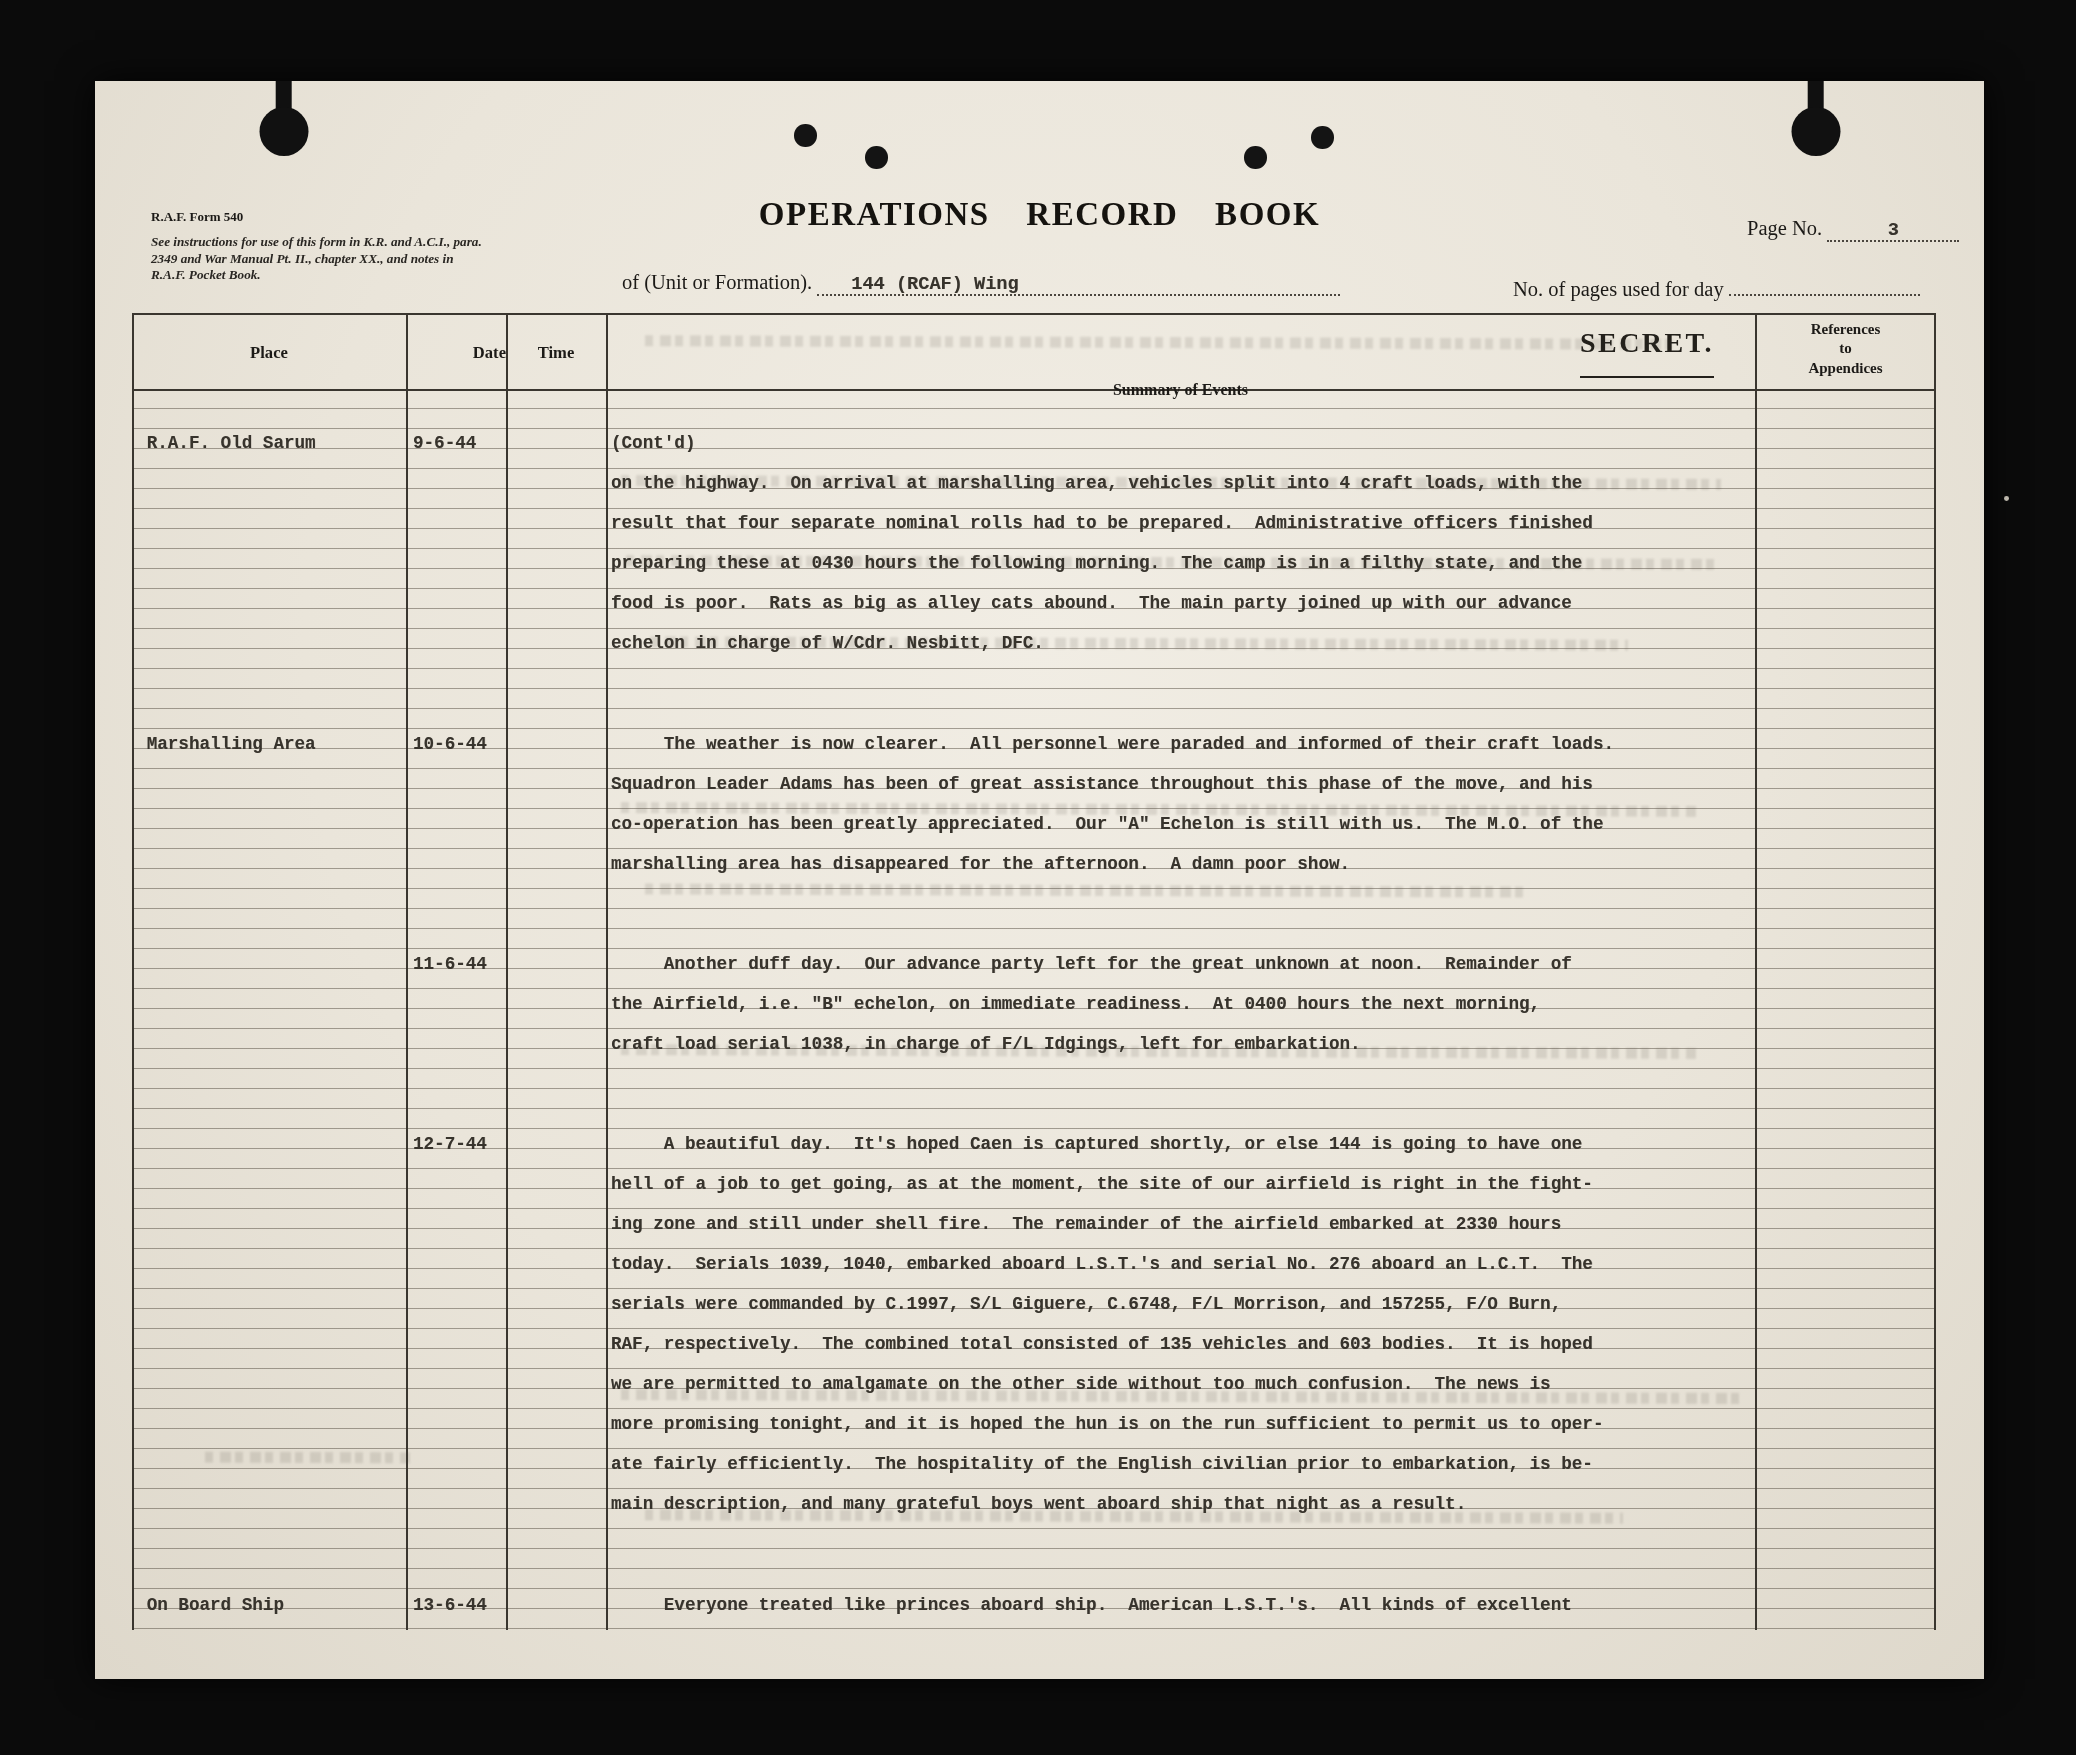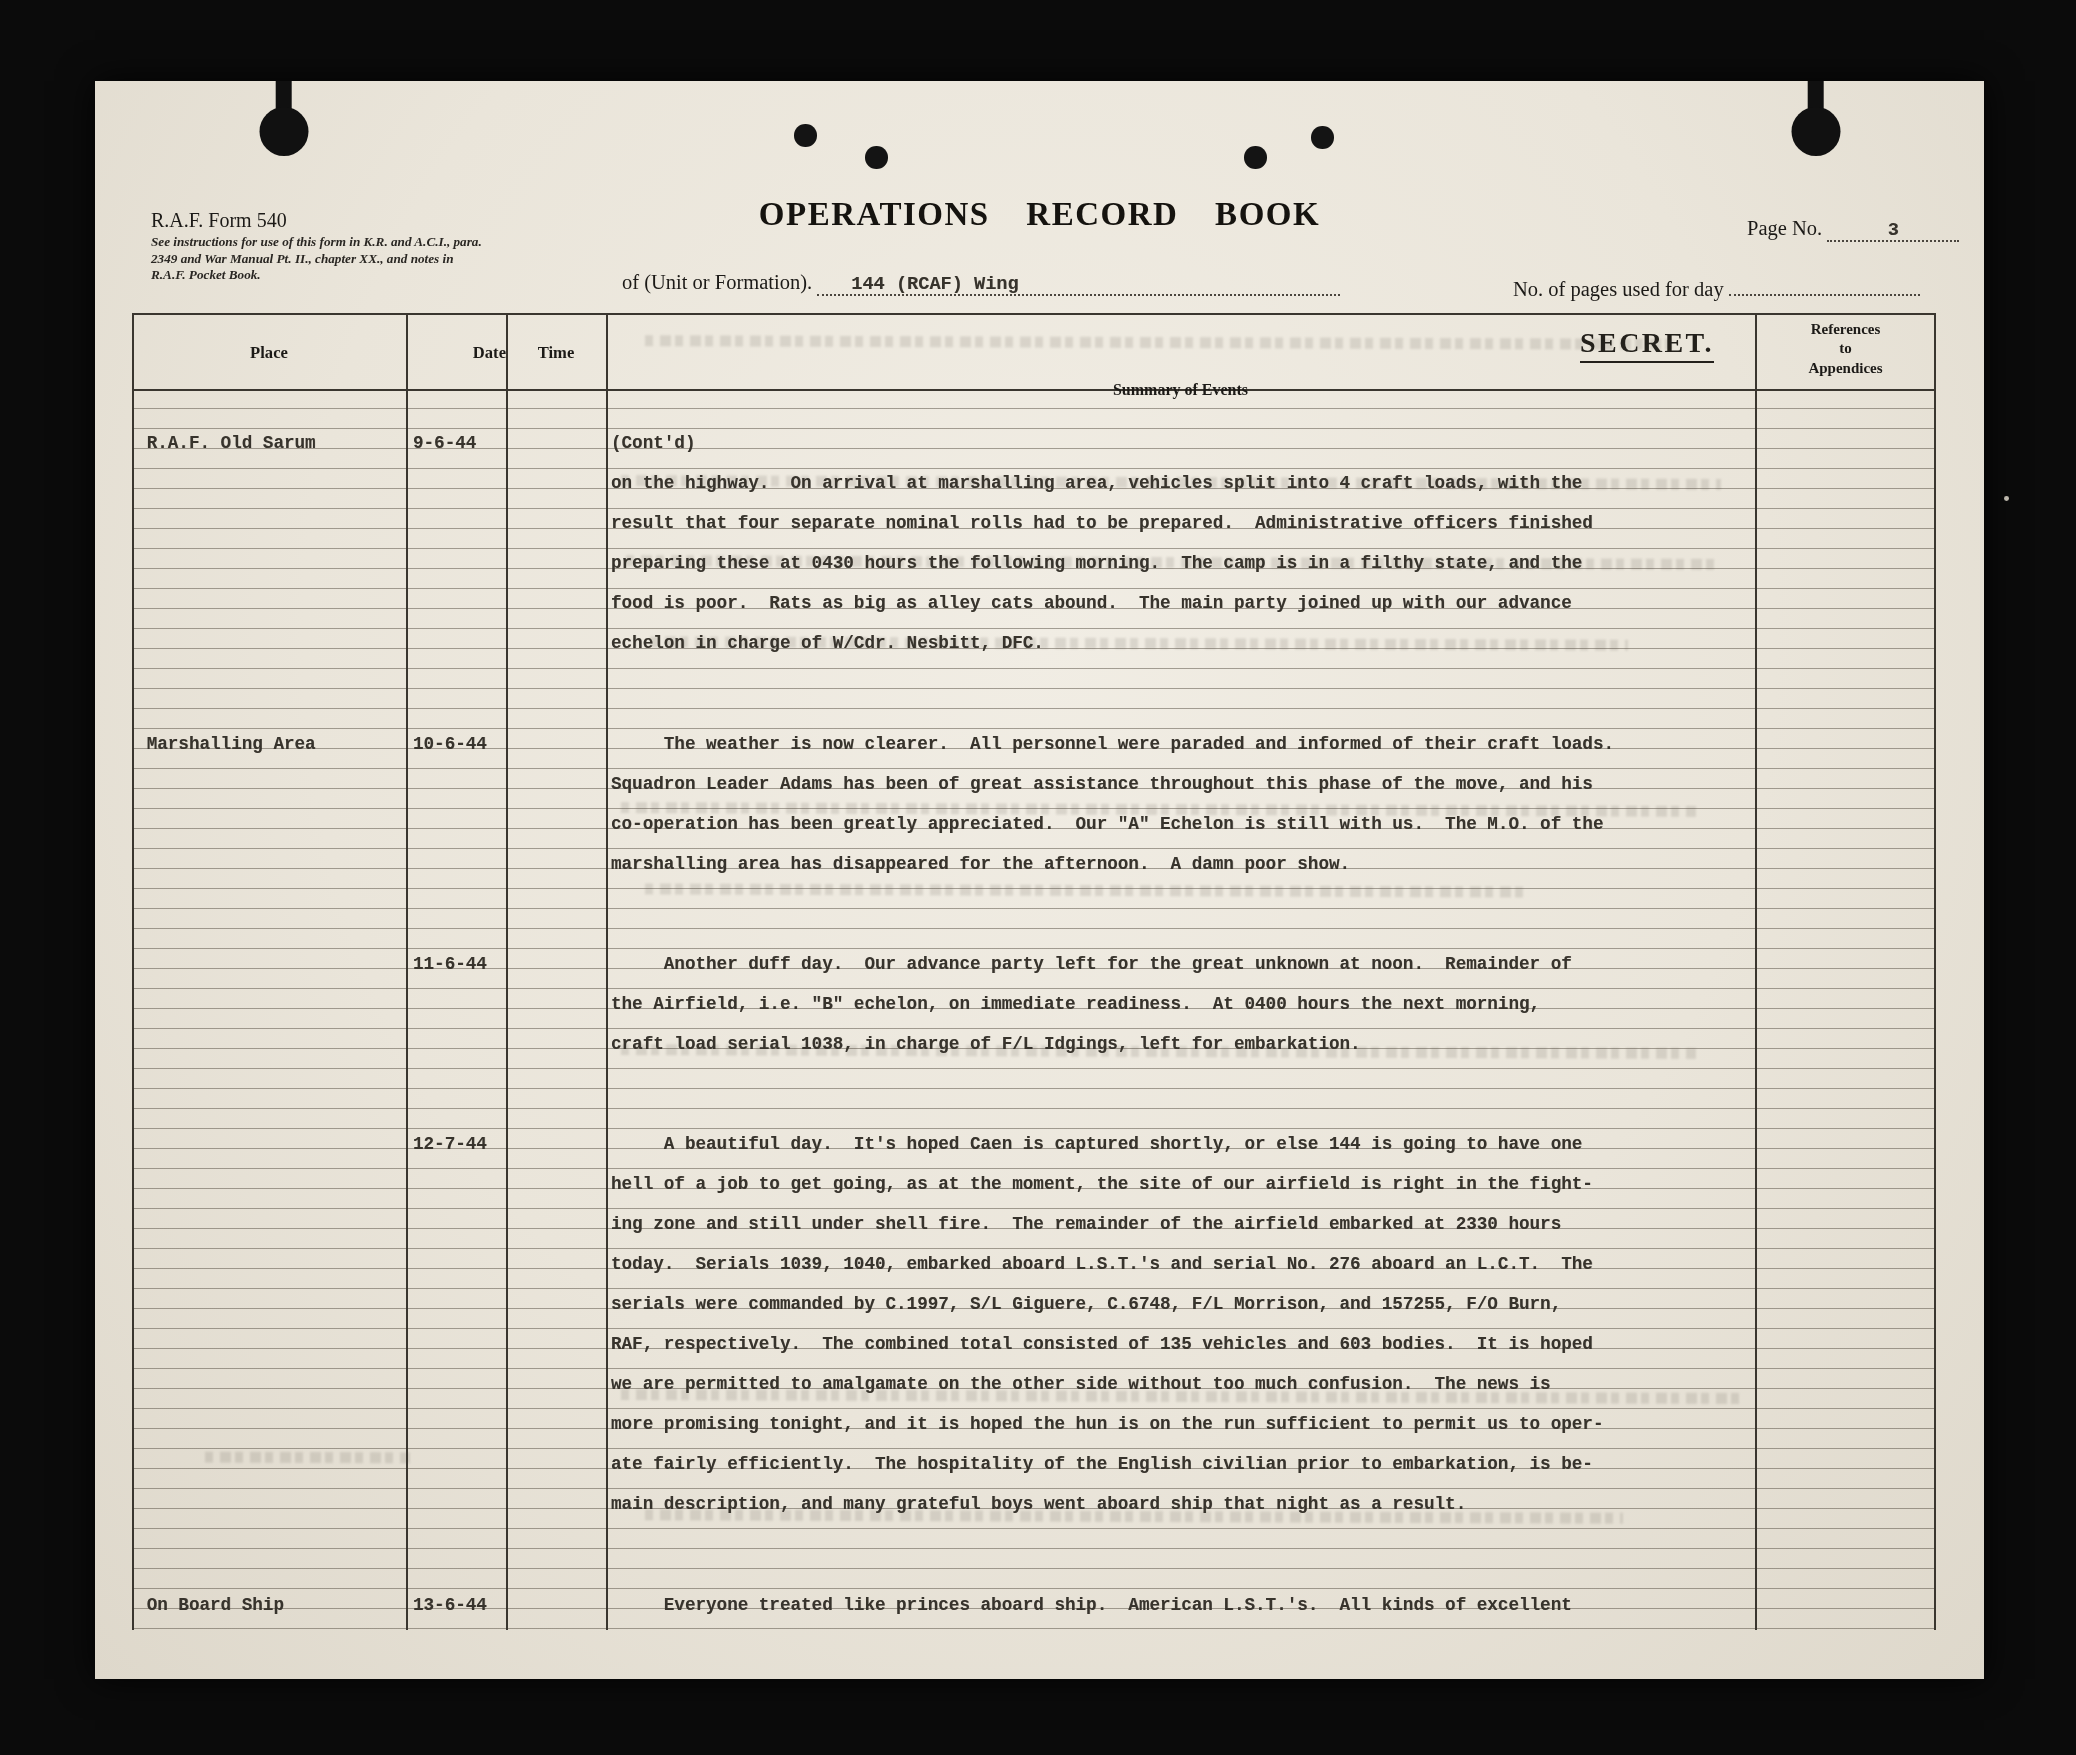--- a/index.html
+++ b/index.html
@@ -12,21 +12,21 @@
 
   
   .fastener { position:absolute; top:0; width:49px; height:78px; }
   .fastener .stem { position:absolute; left:50%; transform:translateX(-50%); top:0; width:16.6px; height:39px;
                     background:#101010; border-radius:0 0 4.9px 4.9px; }
   .fastener .head { position:absolute; left:50%; transform:translateX(-50%); top:26.4px; width:49px; height:49px;
                     border-radius:50%; background:#111; }
   .dot { position:absolute; width:22.5px; height:22.5px; border-radius:50%; background:#141414; }
 
   
-  .form-number { position:absolute; left:56px; top:128px; font-size:20px; font-weight:400; color:#1c1a17; }
+  .form-number { position:absolute; left:56px; top:128px; font-size:13px; font-weight:700; color:#1c1a17; }
   .instructions { position:absolute; left:56px; top:153px; width:332px; font-style:italic; font-weight:700;
                   font-size:13.2px; line-height:16.6px; color:#2a2username 723; color:#2a2723; }
   .orb-title { position:absolute; left:0; top:115px; width:100%; text-align:center; font-size:33px; font-weight:700;
                letter-spacing:1.5px; word-spacing:27px; color:#15130f; }
   .hdr-row { position:absolute; font-size:20.5px; color:#1c1a17; white-space:nowrap; }
   .dotted { display:inline-block; border-bottom:2px dotted #4a453e; vertical-align:baseline; height:22.5px; }
   .typed { font-family:"Liberation Mono","DejaVu Sans Mono",monospace; font-weight:700; color:#37332c;
            text-shadow:0.3px 0.3px 0 rgba(52,48,42,0.35); }
 
   
@@ -34,21 +34,21 @@
   .vline { position:absolute; top:0; bottom:0; width:1.5px; background:#3a362f; }
   .hline { position:absolute; left:0; right:0; height:1.5px; background:#3a362f; }
   .rules { position:absolute; left:0; right:0; top:76px; bottom:0;
            background-image: repeating-linear-gradient(to bottom,
              rgba(0,0,0,0) 0px, rgba(0,0,0,0) 19px,
              rgba(84,76,64,0.50) 19px, rgba(84,76,64,0.50) 20px); }
   .th { position:absolute; font-weight:700; font-size:16.6px; text-align:center; color:#1c1a17; }
   .th-refs { line-height:19.6px; font-size:15px; }
   .secret-wrap { position:absolute; left:1393px; top:13.7px; width:244px; text-align:center; }
   .secret { display:inline-block; font-size:28px; font-weight:700; letter-spacing:2.4px;
-            border-bottom:2.9px solid #23201b; color:#23201b; padding-bottom:2px; }
+            border-bottom:2.9px solid #23201b; color:#23201b; padding-bottom:17px; }
 
   
   .entry { position:absolute; left:0; width:100%; }
   .entry-place { position:absolute; left:14.7px; width:264px; font-size:17.6px; line-height:40px; white-space:pre; }
   .entry-date  { position:absolute; left:281px; width:98px; font-size:17.6px; line-height:40px; white-space:pre; }
   .entry-lines { position:absolute; left:479px; width:1144px; }
   .line { font-size:17.6px; line-height:40px; height:40px; white-space:pre; }
 
   
   .ghost { position:absolute; height:10.8px; opacity:0.13; filter:blur(1px); transform:rotate(0.2deg);

